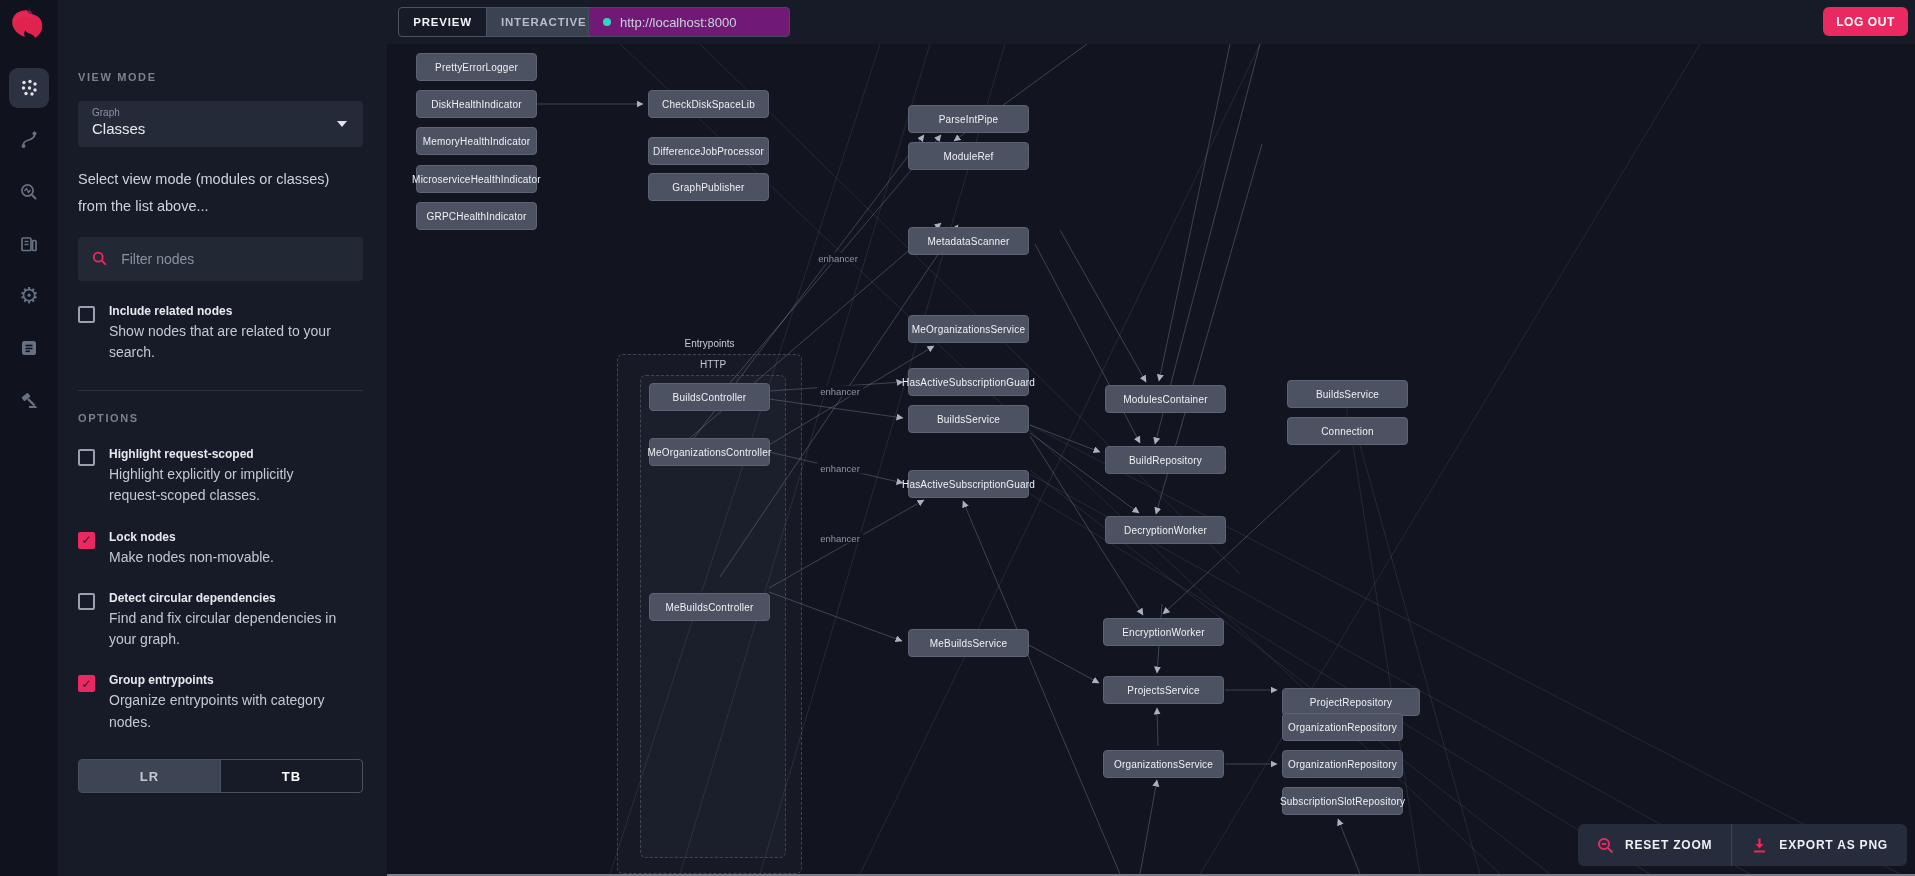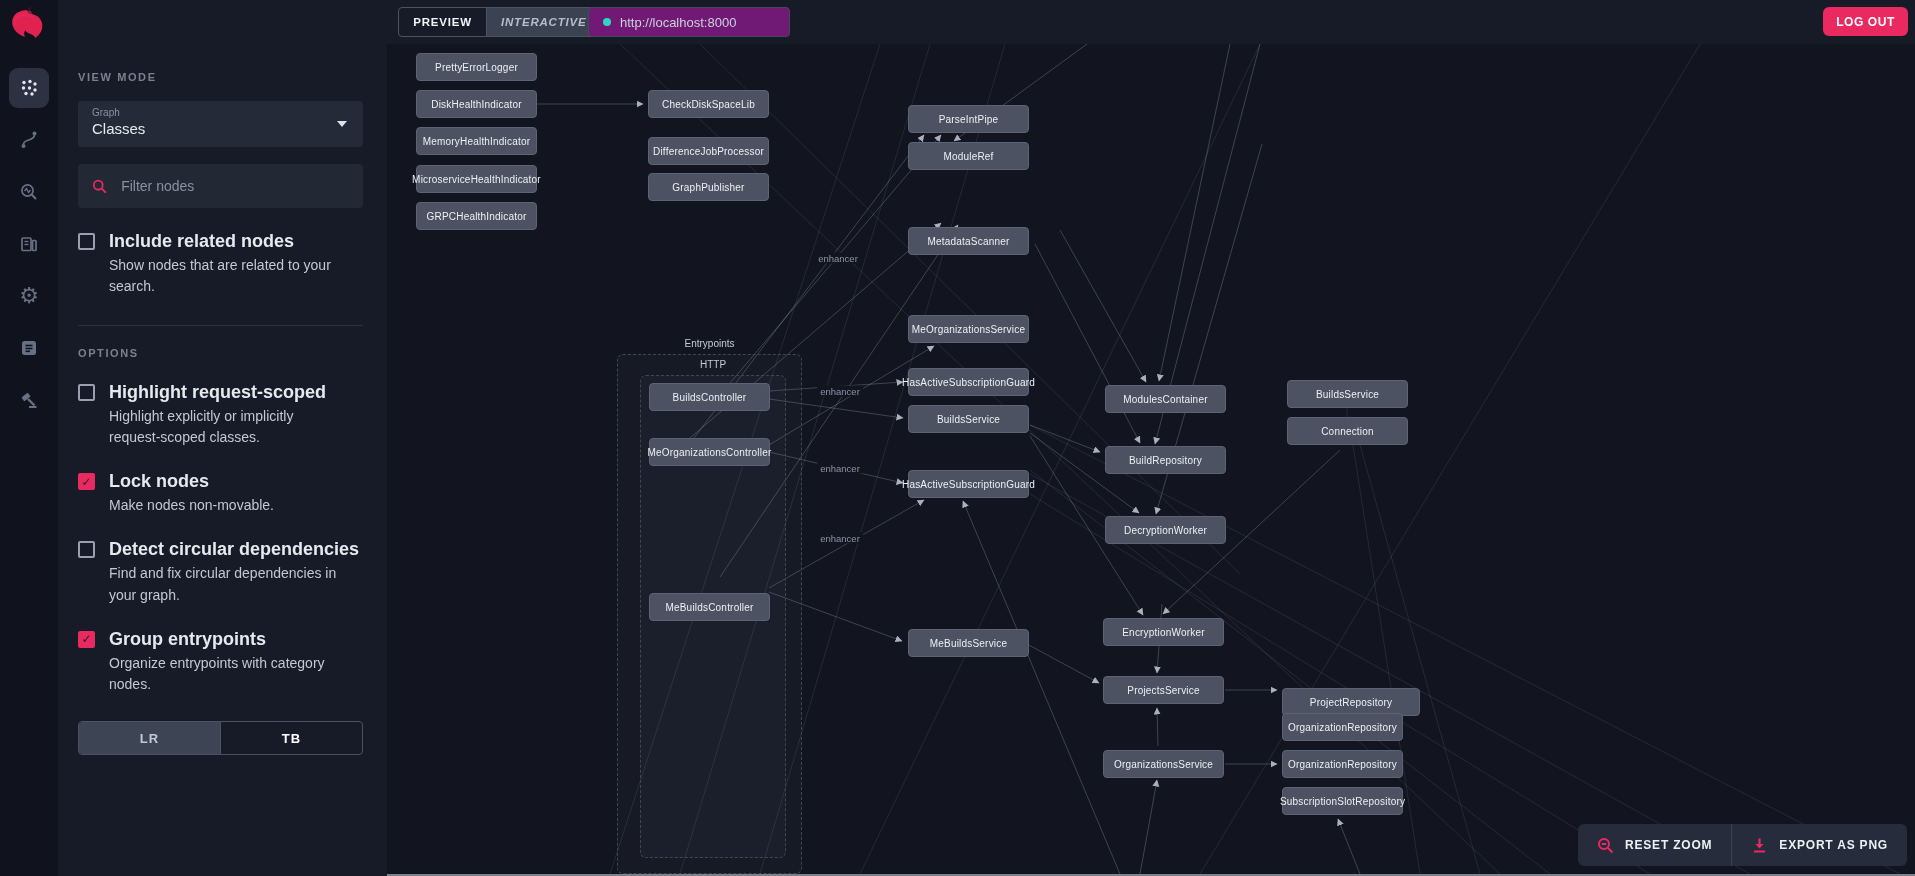--- a/index.html
+++ b/index.html
@@ -14,21 +14,21 @@
          display:flex;align-items:center;justify-content:center;color:#687083;}
   .rtile.sel{background:#2c3242;color:#e3e6ee;}
   .rtile svg{display:block;}
   .gearglyph{font-size:22px;line-height:1;}
 
   
   .header{position:absolute;left:58px;top:0;width:1857px;height:44px;background:#171b27;z-index:4;}
   .tabs{position:absolute;left:340px;top:7px;height:30px;display:flex;border:1px solid #4c5363;border-radius:4px;overflow:hidden;}
   .tab{min-width:87px;padding:0 14px;display:flex;align-items:center;justify-content:center;
        font-size:11.5px;font-weight:bold;letter-spacing:.8px;color:#f2f4f8;cursor:pointer;background:transparent;}
-  .tab.on{background:#3b4252;color:#b7bdc9;border-left:1px solid #4c5363;font-style:italic;}
+  .tab.on{background:#3b4252;color:#b7bdc9;border-left:1px solid #4c5363;}
   .urlbox{position:absolute;left:530px;top:7px;height:30px;min-width:202px;display:flex;align-items:center;gap:9px;
           padding:0 14px;background:#701a75;border:1px solid #434a5a;border-radius:4px;}
   .dot{width:8px;height:8px;border-radius:50%;}
   .urltext{font-size:13px;color:#ccd1db;}
   .logout{position:absolute;right:7px;top:7px;height:29px;padding:0 13px;border:none;border-radius:6px;
           font-family:inherit;font-size:12px;font-weight:bold;letter-spacing:.6px;color:#fff;cursor:pointer;}
 
   
   .panel{position:absolute;left:58px;top:44px;width:329px;height:832px;background:#171b27;z-index:3;
          padding:27px 24px 0 20px;}
@@ -42,21 +42,21 @@
   .helper{margin-top:19px;font-size:14.5px;line-height:1.85;color:#ced2da;width:284px;}
   .filter{margin-top:17px;height:44px;background:#232835;border-radius:4px;display:flex;align-items:center;
           gap:12px;padding:0 14px;}
   .filter input{background:transparent;border:none;outline:none;font-family:inherit;font-size:14px;color:#dfe3ec;width:100%;}
   .filter input::placeholder{color:#8a91a0;}
   .cbrow{display:flex;gap:14px;margin-top:23px;cursor:pointer;}
   .cb{flex:0 0 17px;width:17px;height:17px;margin-top:2px;border:2px solid #99a1b1;border-radius:2px;
       display:flex;align-items:center;justify-content:center;font-size:12px;font-weight:bold;color:transparent;}
   .cb.on{border-color:var(--accent);background:var(--accent);color:#1b1f2b;}
   .cb.on::after{content:"\2713";}
-  .cbtitle{font-size:18px;font-weight:bold;color:#e7e9ee;}
+  .cbtitle{font-size:12px;font-weight:bold;color:#e7e9ee;}
   .cbdesc{font-size:14px;line-height:1.52;color:#c3c8d2;margin-top:3px;width:238px;}
   .divider{margin-top:27px;border-top:1px solid #2c3140;}
   .options-head{margin-top:21px;}
   .dirtoggle{margin-top:26px;height:34px;display:flex;border:1px solid #4a5161;border-radius:4px;overflow:hidden;}
   .dirbtn{flex:1;display:flex;align-items:center;justify-content:center;font-size:13px;font-weight:bold;
           letter-spacing:1px;color:#fff;cursor:pointer;}
   .dirbtn.on{background:#3d4453;color:#c3c8d2;}
   .dirbtn + .dirbtn{border-left:1px solid #4a5161;}
 
   
@@ -159,20 +159,21 @@
 
   <div class="panel">
     <div class="sechead">VIEW MODE</div>
 
     <div class="select">
       <div class="selectlabel">Graph</div>
       <div class="selectvalue">Classes</div>
       <div class="caret"></div>
     </div>
 
+    <div class="helper">Select view mode (modules or classes) from the list above...</div>
 
     <div class="filter">
       <svg width="17" height="17" viewBox="0 0 17 17">
         <circle cx="7" cy="7" r="5" fill="none" stroke="#e9295f" stroke-width="2"></circle>
         <line x1="11" y1="11" x2="15.5" y2="15.5" stroke="#e9295f" stroke-width="2"></line>
       </svg>
       <input value="" placeholder="Filter nodes" style="">
     </div>
 
     <div class="cbrow">

